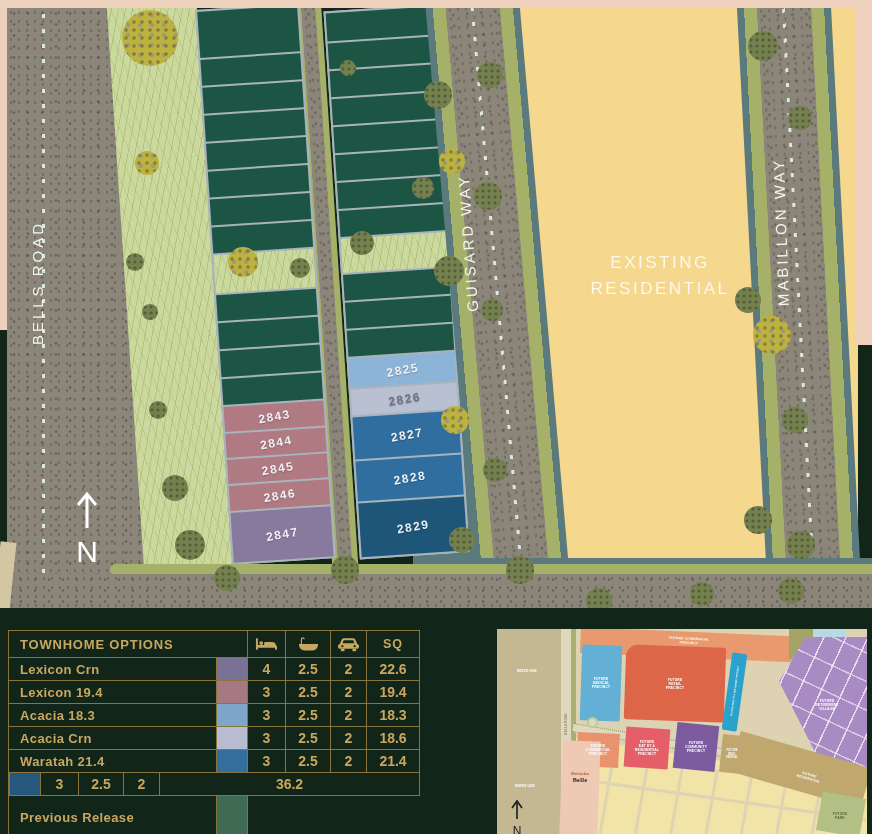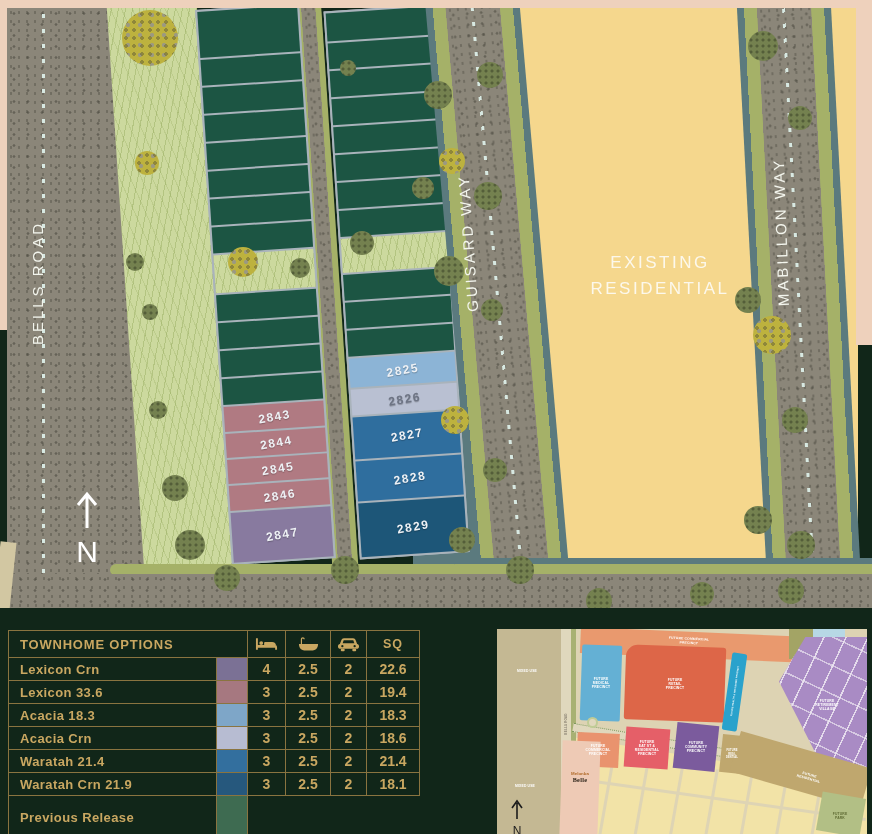--- a/index.html
+++ b/index.html
@@ -248,21 +248,21 @@
 
     <div class="t-row">
       <div class="t-cell t-name">Lexicon Crn</div>
       <div class="t-cell t-swatch" style="background-color: rgb(123, 113, 149);"></div>
       <div class="t-cell t-c1">4</div>
       <div class="t-cell t-c2">2.5</div>
       <div class="t-cell t-c3">2</div>
       <div class="t-cell t-c4">22.6</div>
     </div>
     <div class="t-row">
-      <div class="t-cell t-name">Lexicon 33.6</div>
+      <div class="t-cell t-name">Lexicon 19.4</div>
       <div class="t-cell t-swatch" style="background-color: rgb(166, 120, 128);"></div>
       <div class="t-cell t-c1">3</div>
       <div class="t-cell t-c2">2.5</div>
       <div class="t-cell t-c3">2</div>
       <div class="t-cell t-c4">19.4</div>
     </div>
     <div class="t-row">
       <div class="t-cell t-name">Acacia 18.3</div>
       <div class="t-cell t-swatch" style="background-color: rgb(126, 166, 200);"></div>
       <div class="t-cell t-c1">3</div>
@@ -280,26 +280,25 @@
     </div>
     <div class="t-row">
       <div class="t-cell t-name">Waratah 21.4</div>
       <div class="t-cell t-swatch" style="background-color: rgb(51, 111, 158);"></div>
       <div class="t-cell t-c1">3</div>
       <div class="t-cell t-c2">2.5</div>
       <div class="t-cell t-c3">2</div>
       <div class="t-cell t-c4">21.4</div>
     </div>
     <div class="t-row">
-      <div class="t-cell t-name">Waratah Crn 21.9</div>
       <div class="t-cell t-swatch" style="background-color: rgb(38, 88, 125);"></div>
       <div class="t-cell t-c1">3</div>
       <div class="t-cell t-c2">2.5</div>
       <div class="t-cell t-c3">2</div>
-      <div class="t-cell t-c4">18.1</div>
+      <div class="t-cell t-c4">36.2</div>
     </div>
     <div class="t-row footer">
       <div class="t-cell t-name">Previous Release</div>
       <div class="t-cell t-swatch" style="background-color: rgb(62, 107, 81);"></div>
     </div>
   </div>
 
   <div class="mini">
     <div class="mm" style="left:0;top:0;width:64px;height:205px;background:#c4b893;"></div>
     <div class="mm" style="left:64px;top:0;width:10px;height:205px;background:#e0d8bd;"></div>

